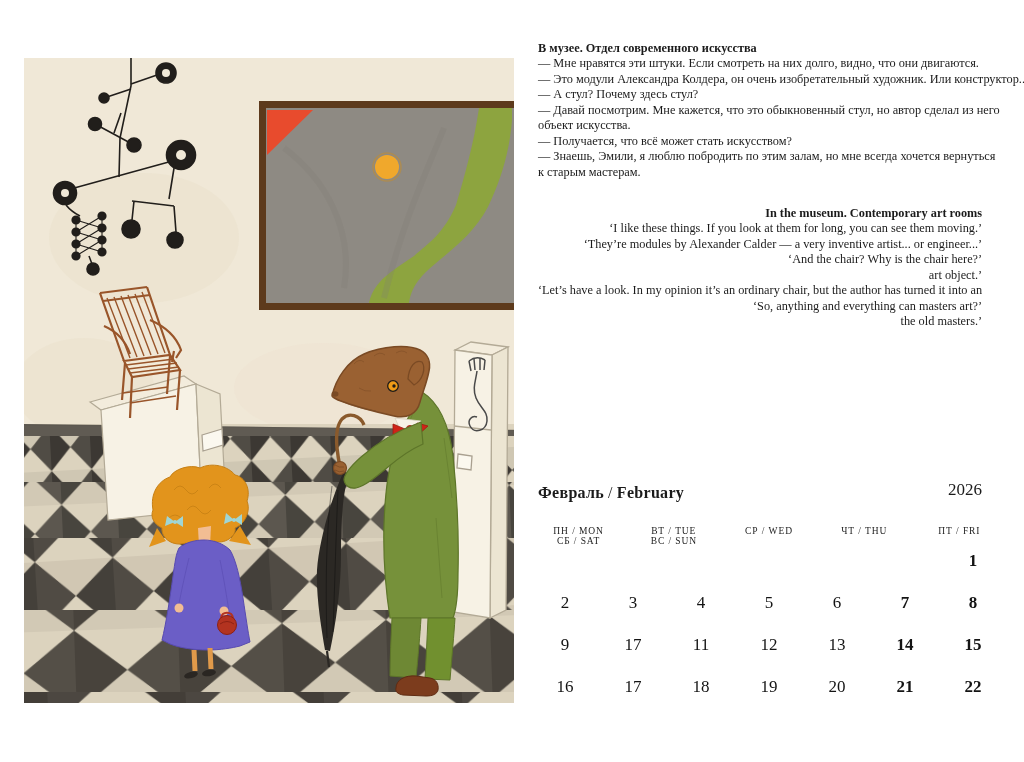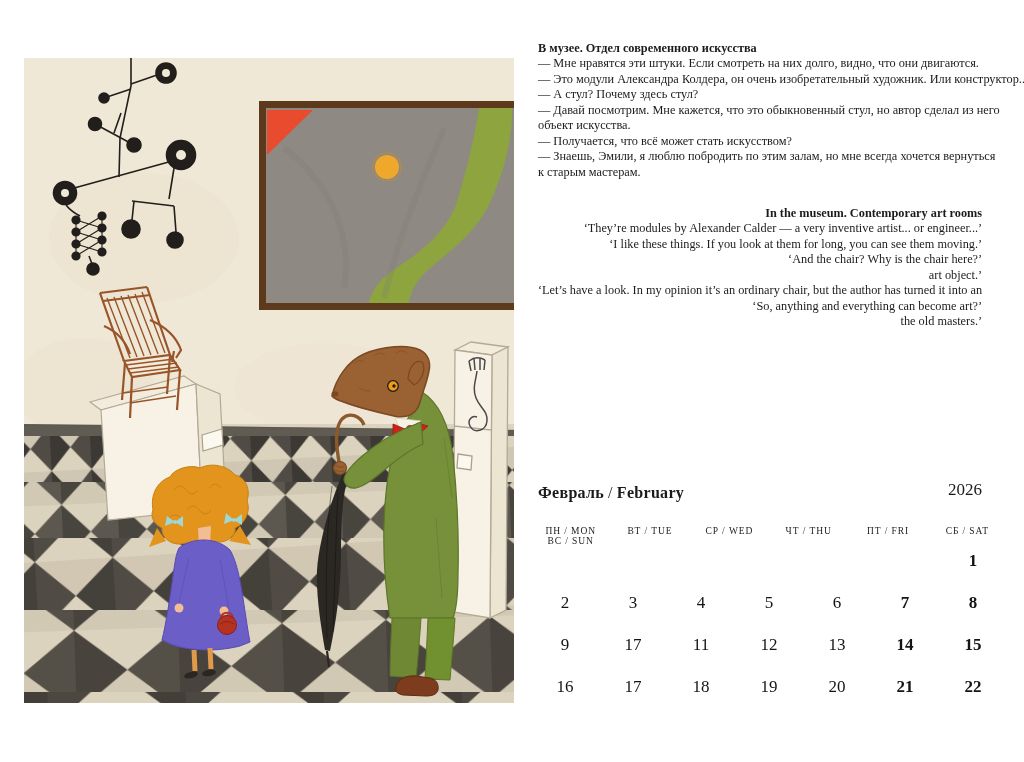--- a/index.html
+++ b/index.html
@@ -10,21 +10,21 @@
   .story{position:absolute;left:538px;}
   .story-ru{top:41px;}
   .story-en{top:206px;text-align:right;}
   .tl{font-size:12.3px;line-height:15.45px;white-space:pre;}
   .th{font-weight:bold;}
   
   .cal{position:absolute;left:531px;top:480px;width:476px;height:280px;}
   .cal-title{position:absolute;left:7px;top:4px;font-size:16px;font-weight:bold;letter-spacing:.3px;}
   .cal-title .sep{font-weight:normal;padding:0 4px;}
   .cal-year{position:absolute;right:25px;top:0;font-size:17px;}
-  .cal-days{position:absolute;left:0;top:46px;width:100%;display:grid;grid-template-columns:repeat(6,1fr);}
+  .cal-days{position:absolute;left:0;top:46px;width:100%;display:grid;grid-template-columns:repeat(5,1fr);}
   .cal-days span{text-align:center;font-size:9.5px;letter-spacing:.9px;color:#222;}
   .cal-grid{position:absolute;left:0;top:60px;width:100%;display:grid;grid-template-columns:repeat(7,1fr);grid-auto-rows:42px;}
   .cc{text-align:center;line-height:42px;font-size:17px;color:#141414;}
   .we{font-weight:bold;}
 </style>
 </head>
 <body>
 
 <div class="page" style="color: rgb(27, 27, 27);">
 
@@ -239,26 +239,26 @@
     <div class="tl">— А стул? Почему здесь стул?</div>
     <div class="tl">— Давай посмотрим. Мне кажется, что это обыкновенный стул, но автор сделал из него</div>
     <div class="tl">объект искусства.</div>
     <div class="tl">— Получается, что всё может стать искусством?</div>
     <div class="tl">— Знаешь, Эмили, я люблю побродить по этим залам, но мне всегда хочется вернуться</div>
     <div class="tl">к старым мастерам.</div>
   </div>
 
   <div class="story story-en">
     <div class="tl th">In the museum. Contemporary art rooms</div>
+    <div class="tl">‘I like these things. If you look at them for long, you can see them moving.’</div>
     <div class="tl">‘They’re modules by Alexander Calder — a very inventive artist... or engineer...’</div>
-    <div class="tl">‘I like these things. If you look at them for long, you can see them moving.’</div>
     <div class="tl">‘And the chair? Why is the chair here?’</div>
     <div class="tl"> art object.’</div>
     <div class="tl">‘Let’s have a look. In my opinion it’s an ordinary chair, but the author has turned it into an</div>
-    <div class="tl">‘So, anything and everything can become art?’</div>
+    <div class="tl">‘So, anything and everything can masters art?’</div>
     <div class="tl"> the old masters.’</div>
   </div>
 
   <div class="cal">
     <div class="cal-title">
       <span>Февраль</span><span class="sep">/</span><span>February</span>
     </div>
     <div class="cal-year">2026</div>
 
     <div class="cal-days">

